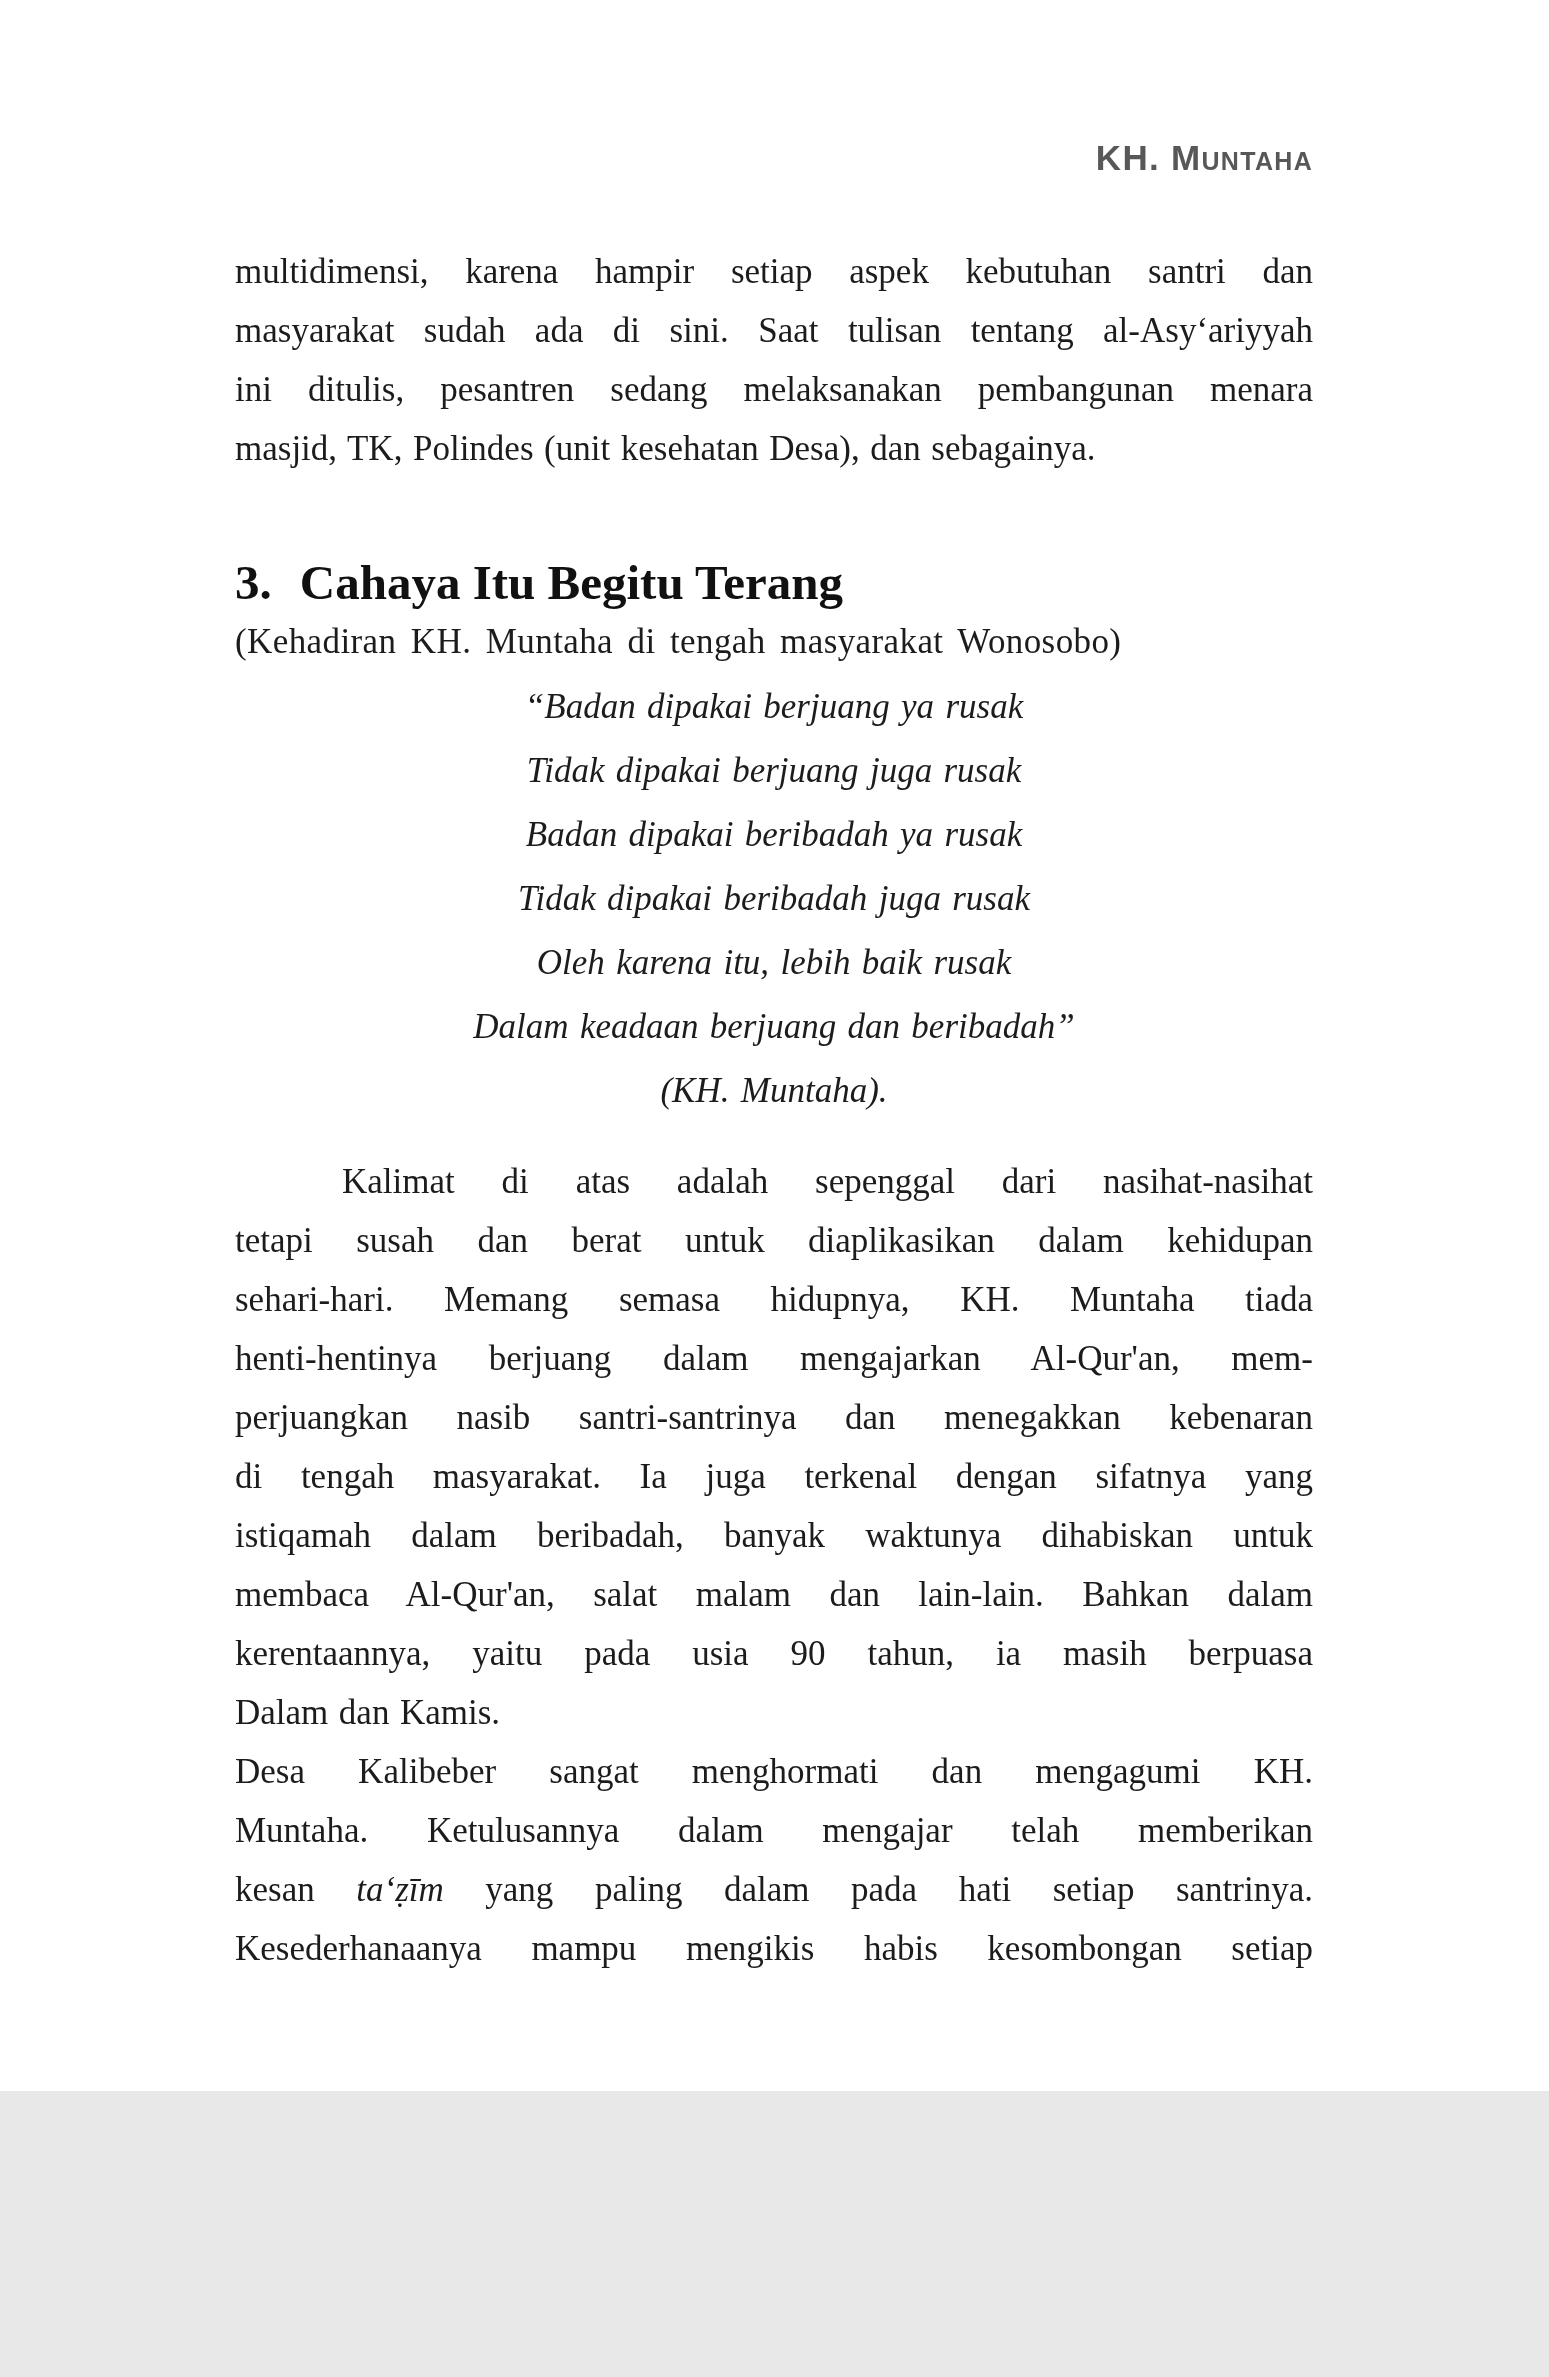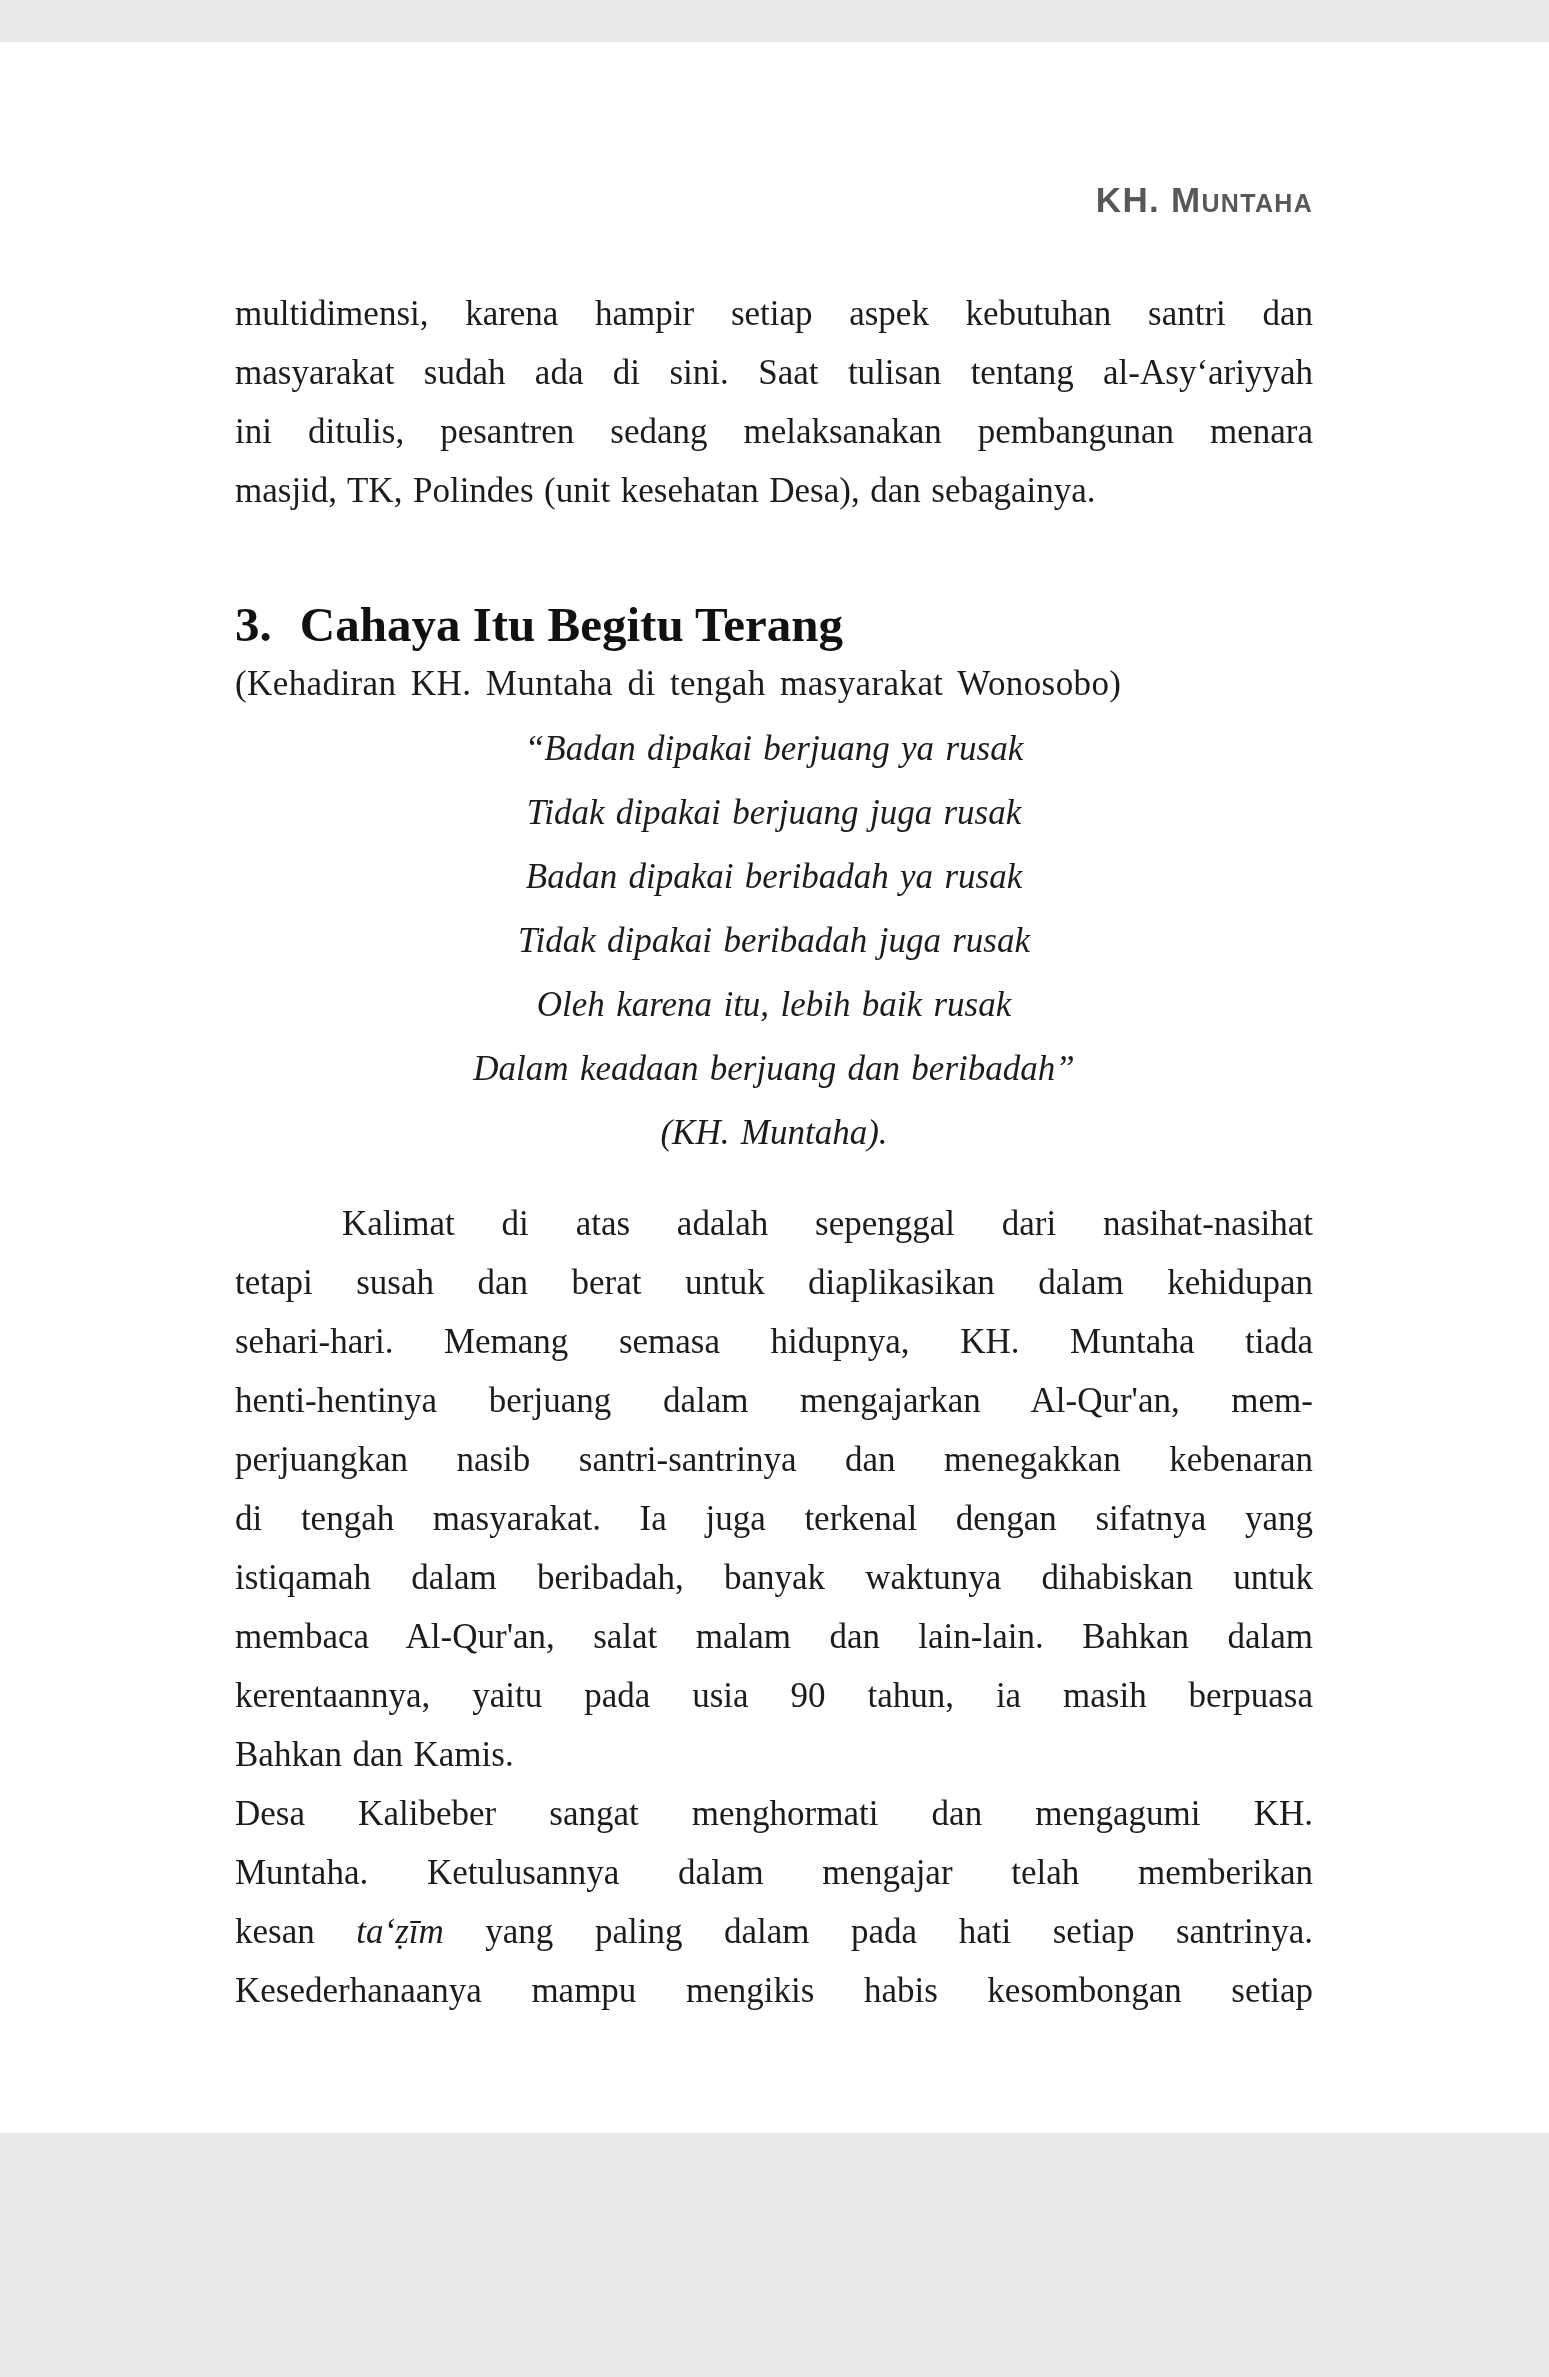--- a/index.html
+++ b/index.html
@@ -3,21 +3,20 @@
 <meta charset="utf-8">
 <style>
   html,body { margin:0; padding:0; background:#e8e8e8; }
   .page {
     position:relative;
     width:1549px; height:2091px;
     background:#ffffff;
     font-family:"Liberation Serif","DejaVu Serif",serif;
     color:#1c1c1c;
     overflow:hidden;
-    margin-top:42px;
   }
   .col {
     position:absolute;
     left:235px; width:1078px;
   }
   
   .running-header {
     top:138px;
     text-align:right;
     font-family:"Liberation Sans","DejaVu Sans",sans-serif;
@@ -111,21 +110,21 @@
     <div>
         <div class="line indent just">Kalimat di atas adalah sepenggal dari nasihat-nasihat</div>
         <div class="line just">tetapi susah dan berat untuk diaplikasikan dalam kehidupan</div>
         <div class="line just">sehari-hari. Memang semasa hidupnya, KH. Muntaha tiada</div>
         <div class="line just">henti-hentinya berjuang dalam mengajarkan Al-Qur'an, mem-</div>
         <div class="line just">perjuangkan nasib santri-santrinya dan menegakkan kebenaran</div>
         <div class="line just">di tengah masyarakat. Ia juga terkenal dengan sifatnya yang</div>
         <div class="line just">istiqamah dalam beribadah, banyak waktunya dihabiskan untuk</div>
         <div class="line just">membaca Al-Qur'an, salat malam dan lain-lain. Bahkan dalam</div>
         <div class="line just">kerentaannya, yaitu pada usia 90 tahun, ia masih berpuasa</div>
-        <div class="line">Bahkan dan Kamis.</div>
+        <div class="line">Dalam dan Kamis.</div>
       </div>
     <div>
         <div class="line just">Desa Kalibeber sangat menghormati dan mengagumi KH.</div>
         <div class="line just">Muntaha. Ketulusannya dalam mengajar telah memberikan</div>
         <div class="line just">kesan <i>ta‘ẓīm</i> yang paling dalam pada hati setiap santrinya.</div>
         <div class="line just">Kesederhanaanya mampu mengikis habis kesombongan setiap</div>
       </div>
   </div>
 
   <div class="col page-number">99</div>

